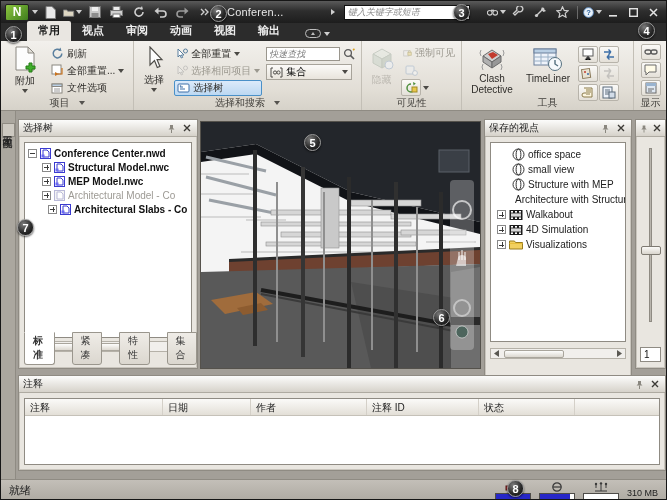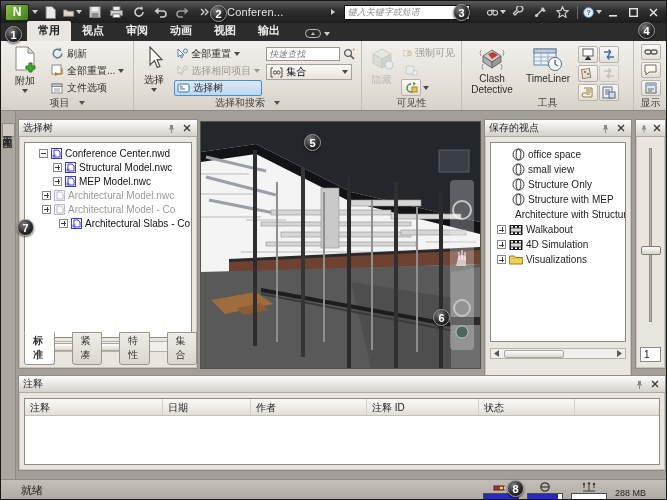--- a/index.html
+++ b/index.html
@@ -59,21 +59,21 @@
     writing-mode:vertical-rl; font-size:10px; color:#222; text-align:center; letter-spacing:1px; }
 
   .panel { position:absolute; background:#e9e6e0; border:1px solid #8f8b83; box-shadow:0 0 0 1px #c9c5bd inset; }
   .panel-h { height:17px; background:linear-gradient(#fcfcfb,#d6d2ca); border-bottom:1px solid #aeaaa1;
     display:flex; align-items:center; font-size:10px; color:#1f1f1f; padding:0 4px; gap:4px; }
   .panel-h .sp { flex:1; }
   .ph-ico { width:12px; height:12px; display:flex; align-items:center; justify-content:center; color:#4c4a46; }
 
   .treebox { position:absolute; left:5px; top:22px; right:5px; background:#fff; border:1px solid #8f8b83; overflow:hidden; }
   .trow { display:flex; align-items:center; gap:3px; height:14px; white-space:nowrap; font-size:10px; color:#111; }
-  .trow.b { font-weight:normal;margin-left:11px; }
+  .trow.b { font-weight:bold; }
   .trow.gray { color:#9d9a94; }
   .exp { flex:0 0 9px; width:9px; height:9px; border:1px solid #898989; background:#fff; position:relative; }
   .exp::before { content:""; position:absolute; left:1px; right:1px; top:3.5px; height:1px; background:#3c3c3c; }
   .exp.plus::after { content:""; position:absolute; top:1px; bottom:1px; left:3.5px; width:1px; background:#3c3c3c; }
   .hscroll { position:absolute; left:5px; right:5px; height:11px; background:#f1efec; border:1px solid #b5b1a8; display:flex; align-items:center; }
   .hs-arrow { width:11px; height:9px; display:flex; align-items:center; justify-content:center; }
   .hs-thumb { flex:0 0 90px; height:8px; background:linear-gradient(#fdfdfc,#dcd8d0); border:1px solid #a9a59c; border-radius:2px; margin-left:2px; }
   .hs-fill { flex:1; }
   .ttabs { position:absolute; left:5px; bottom:3px; display:flex; gap:17px; }
   .ttab { font-size:10px; padding:1px 8px 2px; border:1px solid #9a968d; border-top:1px solid #9a968d; background:linear-gradient(#efece7,#dbd7cf); color:#333; border-radius:0 0 3px 3px; }
@@ -92,21 +92,21 @@
   .slider-thumb { position:absolute; left:50%; width:20px; height:9px; margin-left:-10px; background:linear-gradient(#fbfaf8,#d9d5cd); border:1px solid #7e7a72; border-radius:2px; }
   .tilt-val { position:absolute; left:4px; right:4px; bottom:6px; height:15px; background:#fff; border:1px solid #8f8b83; font-size:10px; padding:0 3px; color:#111; }
 
   
   .cmt-table { position:absolute; left:5px; right:5px; top:22px; bottom:5px; background:#fff; border:1px solid #8f8b83; }
   .cmt-head { display:flex; height:17px; background:linear-gradient(#fbfaf8,#e3dfd7); border-bottom:1px solid #c5c1b8; }
   .cmt-th { font-size:10px; color:#222; padding:2px 5px; border-right:1px solid #d4d0c8; }
 
   
   .statusbar { position:absolute; left:0; top:478px; width:667px; height:22px; background:linear-gradient(#c3bfb8,#aeaaa2);
-    border-top:1px solid #8f8b83; display:flex; align-items:center; padding:0 20px; font-size:11px; color:#1d1d1d; }
+    border-top:1px solid #8f8b83; display:flex; align-items:center; padding:0 8px; font-size:11px; color:#1d1d1d; }
   .sb-right { margin-left:auto; display:flex; align-items:flex-end; gap:8px; padding-right:2px; }
   .ind { display:flex; flex-direction:column; align-items:center; width:36px; gap:1px; }
   .ind .bar { width:36px; height:7px; border:1px solid #4e4c48; background:#fff; }
   .ind .fill { height:100%; background:#2727c8; }
   .mem { font-size:9px; color:#222; padding-bottom:2px; }
 
   
   .badge { position:absolute; width:17px; height:17px; border-radius:50%; z-index:60;
     background:radial-gradient(circle at 35% 28%, #7c7c7c, #2b2b2b 55%, #0c0c0c);
     border:1px solid #9a9a9a; box-shadow:0 1px 2px rgba(0,0,0,.65);
@@ -514,28 +514,20 @@
           <span>Structural Model.nwc</span>
         </div>
         <div class="trow b" style="padding-left:14px">
           <span class="exp plus"></span>
           <svg width="11" height="11" viewBox="0 0 11 11">
               <rect x=".5" y=".5" width="10" height="10" fill="#fff" stroke="#3a3ad0"></rect>
               <path d="M3 2h4l2 2v5H3z" fill="#fff" stroke="#3a3ad0"></path>
               <rect x="1.5" y="6.5" width="3" height="3" fill="#6a6af0"></rect>
             </svg>
           <span>MEP Model.nwc</span>
-        </div>
-        <div class="trow gray" style="padding-left:14px">
-          <span class="exp plus"></span>
-          <svg width="11" height="11" viewBox="0 0 11 11">
-              <rect x=".5" y=".5" width="10" height="10" fill="#f4f4f4" stroke="#b9b9d8"></rect>
-              <path d="M3 2h4l2 2v5H3z" fill="#fff" stroke="#b9b9d8"></path>
-            </svg>
-          <span>Architectural Model.nwc</span>
         </div>
         <div class="trow gray" style="padding-left:14px">
           <span class="exp plus"></span>
           <svg width="11" height="11" viewBox="0 0 11 11">
               <rect x=".5" y=".5" width="10" height="10" fill="#f4f4f4" stroke="#b9b9d8"></rect>
               <path d="M3 2h4l2 2v5H3z" fill="#fff" stroke="#b9b9d8"></path>
             </svg>
           <span>Architectural Model - Co</span>
         </div>
         <div class="trow b" style="padding-left:20px">
@@ -675,28 +667,20 @@
               <ellipse cx="6.5" cy="6.5" rx="2.4" ry="5.5" fill="none" stroke="#333"></ellipse>
             </svg>
           <span>small view</span>
         </div>
         <div class="vprow">
           <span class="indent"></span>
           <svg width="13" height="13" viewBox="0 0 13 13">
               <circle cx="6.5" cy="6.5" r="5.5" fill="#fff" stroke="#333"></circle>
               <ellipse cx="6.5" cy="6.5" rx="2.4" ry="5.5" fill="none" stroke="#333"></ellipse>
             </svg>
-          <span>Structure Only</span>
-        </div>
-        <div class="vprow">
-          <span class="indent"></span>
-          <svg width="13" height="13" viewBox="0 0 13 13">
-              <circle cx="6.5" cy="6.5" r="5.5" fill="#fff" stroke="#333"></circle>
-              <ellipse cx="6.5" cy="6.5" rx="2.4" ry="5.5" fill="none" stroke="#333"></ellipse>
-            </svg>
           <span>Structure with MEP</span>
         </div>
         <div class="vprow">
           <span class="indent"></span>
           <svg width="13" height="13" viewBox="0 0 13 13">
               <circle cx="6.5" cy="6.5" r="5.5" fill="#fff" stroke="#333"></circle>
               <ellipse cx="6.5" cy="6.5" rx="2.4" ry="5.5" fill="none" stroke="#333"></ellipse>
             </svg>
           <span>Architecture with Structure</span>
         </div>
@@ -832,21 +816,21 @@
         <svg width="16" height="10" viewBox="0 0 16 10">
             <circle cx="3" cy="2" r="1.2" fill="#3a3a3a"></circle>
             <circle cx="8" cy="1.5" r="1.2" fill="#3a3a3a"></circle>
             <circle cx="13" cy="2" r="1.2" fill="#3a3a3a"></circle>
             <path d="M3 3v3M8 2.5V6M13 3v3M2 9h12M8 6v3" stroke="#3a3a3a"></path>
           </svg>
         <div class="bar">
             <div class="fill" style="width:0%"></div>
           </div>
       </div>
-      <span class="mem">288 MB</span>
+      <span class="mem">310 MB</span>
     </div>
   </div>
 
   <div class="badge" style="left:4px;  top:25px;">1</div>
   <div class="badge" style="left:209px; top:4px;">2</div>
   <div class="badge" style="left:452px; top:3px;">3</div>
   <div class="badge" style="left:637px; top:21px;">4</div>
   <div class="badge" style="left:303px; top:133px;">5</div>
   <div class="badge" style="left:432px; top:308px;">6</div>
   <div class="badge" style="left:16px;  top:218px;">7</div>

